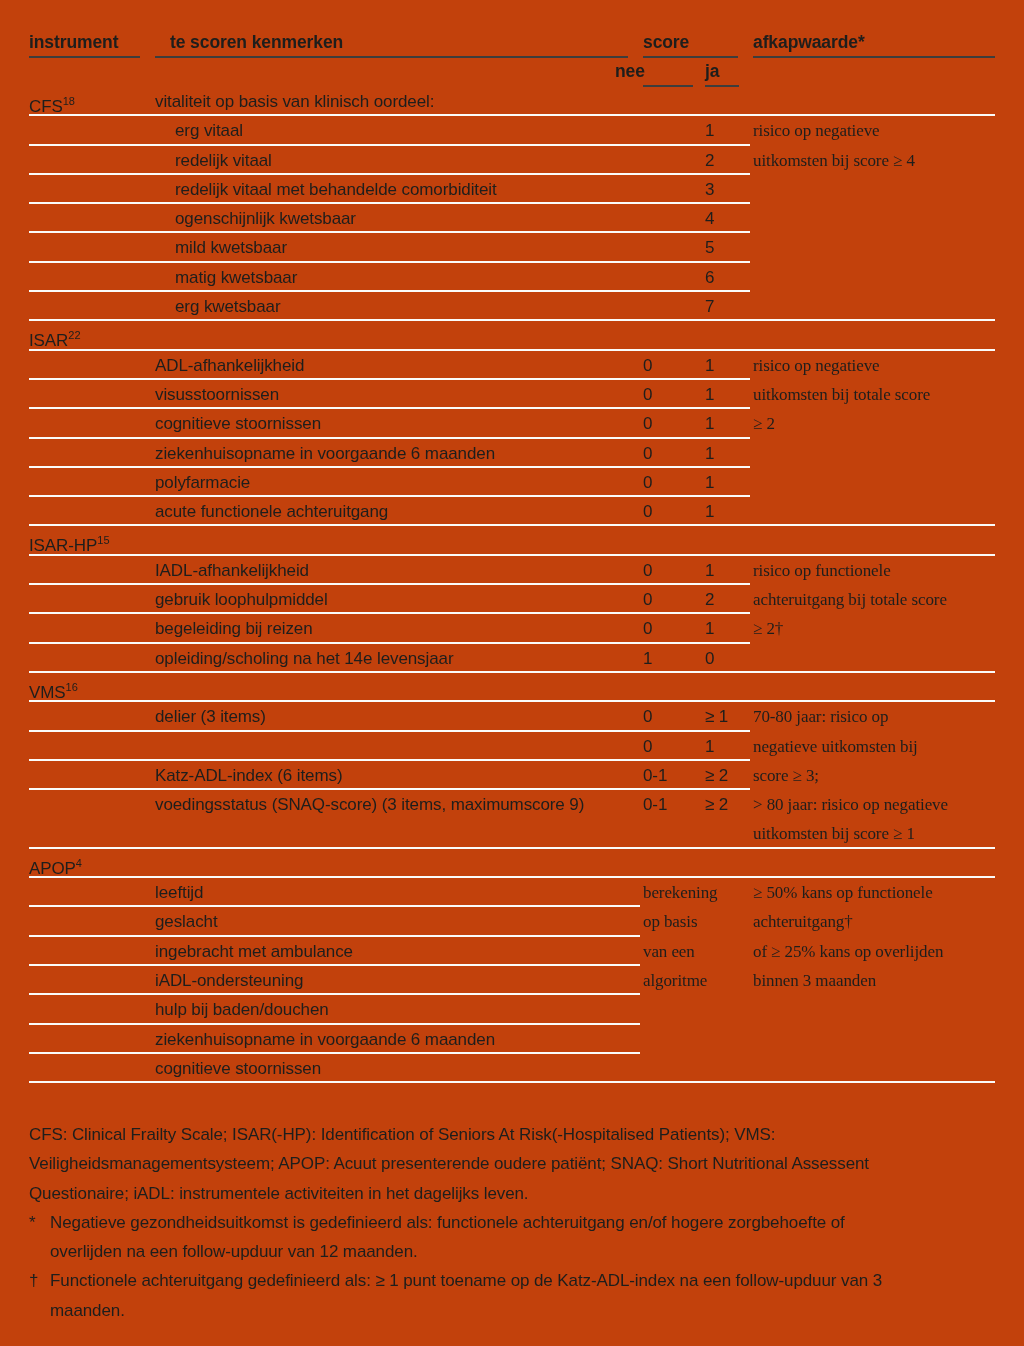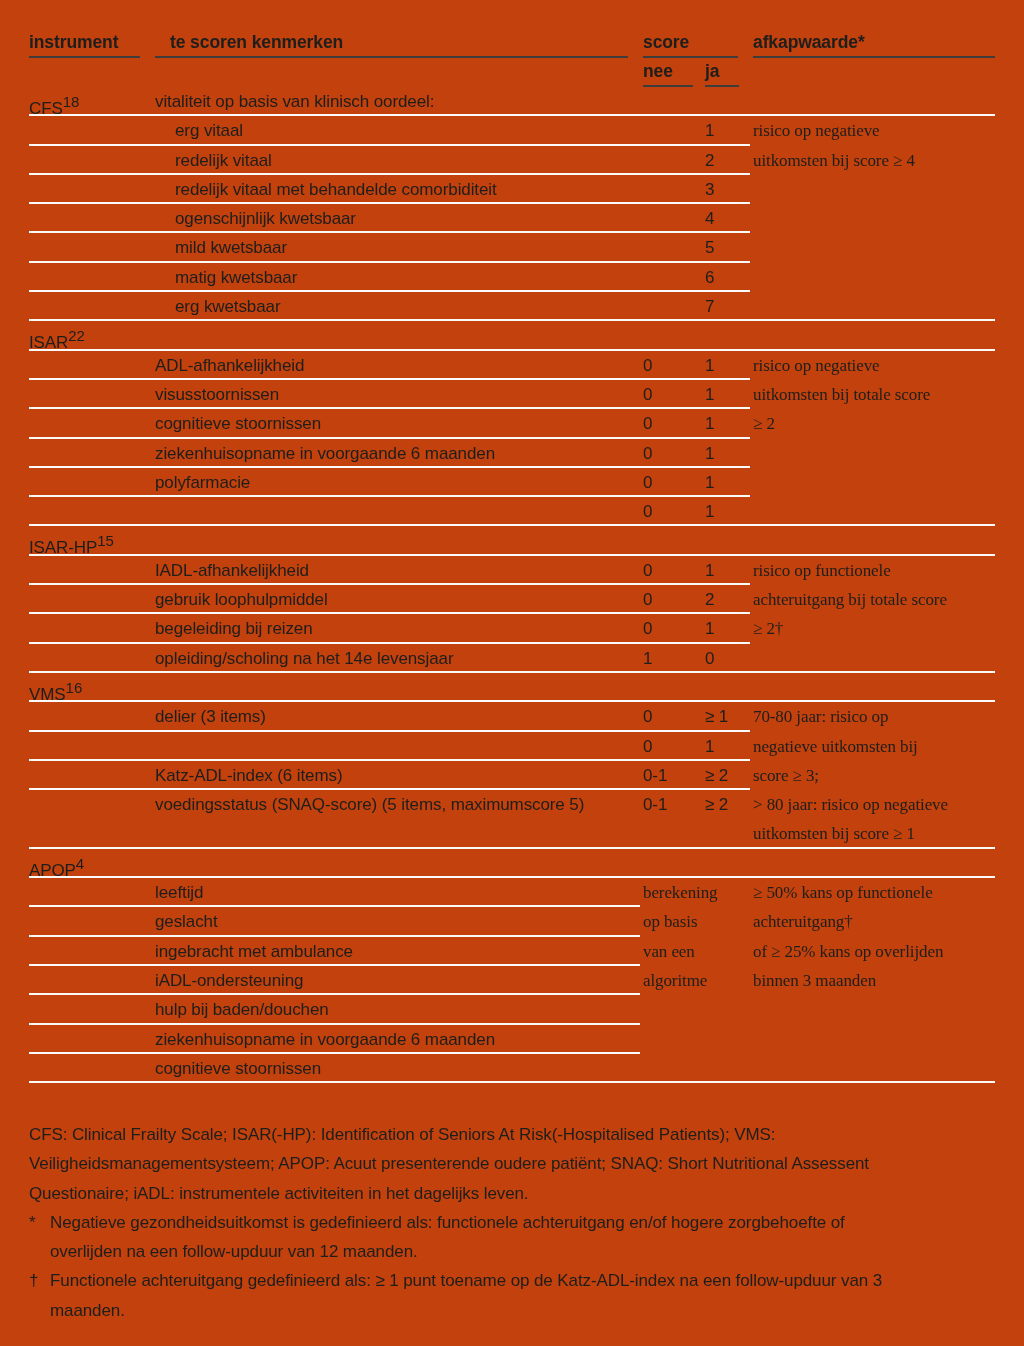--- a/index.html
+++ b/index.html
@@ -12,36 +12,36 @@
     overflow:hidden;
     letter-spacing:-0.1px;
   }
   .table{position:absolute;left:29px;top:28px;width:966px;}
   .h{position:absolute;top:0;height:28px;line-height:28px;font-size:17.5px;font-weight:bold;white-space:nowrap;}
   .inst-h{left:0;}
   .ken-h{left:141px;}
   .score-h{left:614px;}
   .afkap-h{left:724px;}
   .sub-h{top:32px;height:23px;line-height:23px;}
-  .nee-h{left:614px;}
+  .nee-h{left:586px;}
   .ja-h{left:676px;}
   .rule{position:absolute;height:2px;background:#3d3d3c;}
   .r1{top:28px;}
   .r2{top:57px;}
   .tbody{position:absolute;top:59px;left:0;width:966px;font-size:17px;}
   .section{position:relative;}
   .row{position:relative;height:29.3px;line-height:29.3px;white-space:nowrap;}
   .row.tall{height:58.6px;}
   .row::after{content:"";position:absolute;left:0;bottom:0;height:2px;background:#fbfbfa;}
   .section-row::after{width:100%;}
   .item-row::after{width:721px;}
   .section.short-div .item-row::after{width:611px;}
   .item-row.last::after{width:100% !important;}
   .inst{position:absolute;left:0;}
-  .inst sup{font-size:15px;letter-spacing:0;}
+  .inst sup{font-size:11px;letter-spacing:0;}
   .kenmerk{position:absolute;left:126px;}
   .kenmerk.indent{left:146px;}
   .nee-val{position:absolute;left:614px;}
   .ja-val{position:absolute;left:676px;}
   .score-col{position:absolute;left:614px;top:29.3px;width:108px;}
   .afkap-col{position:absolute;left:724px;top:29.3px;width:242px;}
   .score-col div,.afkap-col div{height:29.3px;line-height:29.3px;white-space:nowrap;font-family:Liberation Serif, serif;}
   .footnotes{position:absolute;left:29px;top:1120px;width:966px;font-size:17px;}
   .fline{height:29.3px;line-height:29.3px;white-space:nowrap;}
   .note{position:relative;padding-left:21px;}
@@ -131,20 +131,21 @@
             <span class="kenmerk">ziekenhuisopname in voorgaande 6 maanden</span>
             <span class="nee-val">0</span>
             <span class="ja-val">1</span>
           </div>
           <div class="row item-row">
             <span class="kenmerk">polyfarmacie</span>
             <span class="nee-val">0</span>
             <span class="ja-val">1</span>
           </div>
           <div class="row item-row last">
+            <span class="kenmerk">acute functionele achteruitgang</span>
             <span class="nee-val">0</span>
             <span class="ja-val">1</span>
           </div>
           <div class="afkap-col">
             <div>risico op negatieve</div>
             <div>uitkomsten bij totale score</div>
             <div>≥ 2</div>
           </div>
         </div>
         <div class="section">
@@ -189,21 +190,21 @@
           <div class="row item-row">
             <span class="nee-val">0</span>
             <span class="ja-val">1</span>
           </div>
           <div class="row item-row">
             <span class="kenmerk">Katz-ADL-index (6 items)</span>
             <span class="nee-val">0-1</span>
             <span class="ja-val">≥ 2</span>
           </div>
           <div class="row item-row tall last">
-            <span class="kenmerk">voedingsstatus (SNAQ-score) (5 items, maximumscore 5)</span>
+            <span class="kenmerk">voedingsstatus (SNAQ-score) (3 items, maximumscore 9)</span>
             <span class="nee-val">0-1</span>
             <span class="ja-val">≥ 2</span>
           </div>
           <div class="afkap-col">
             <div>70-80 jaar: risico op</div>
             <div>negatieve uitkomsten bij</div>
             <div>score ≥ 3;</div>
             <div>&gt; 80 jaar: risico op negatieve</div>
             <div>uitkomsten bij score ≥ 1</div>
           </div>

